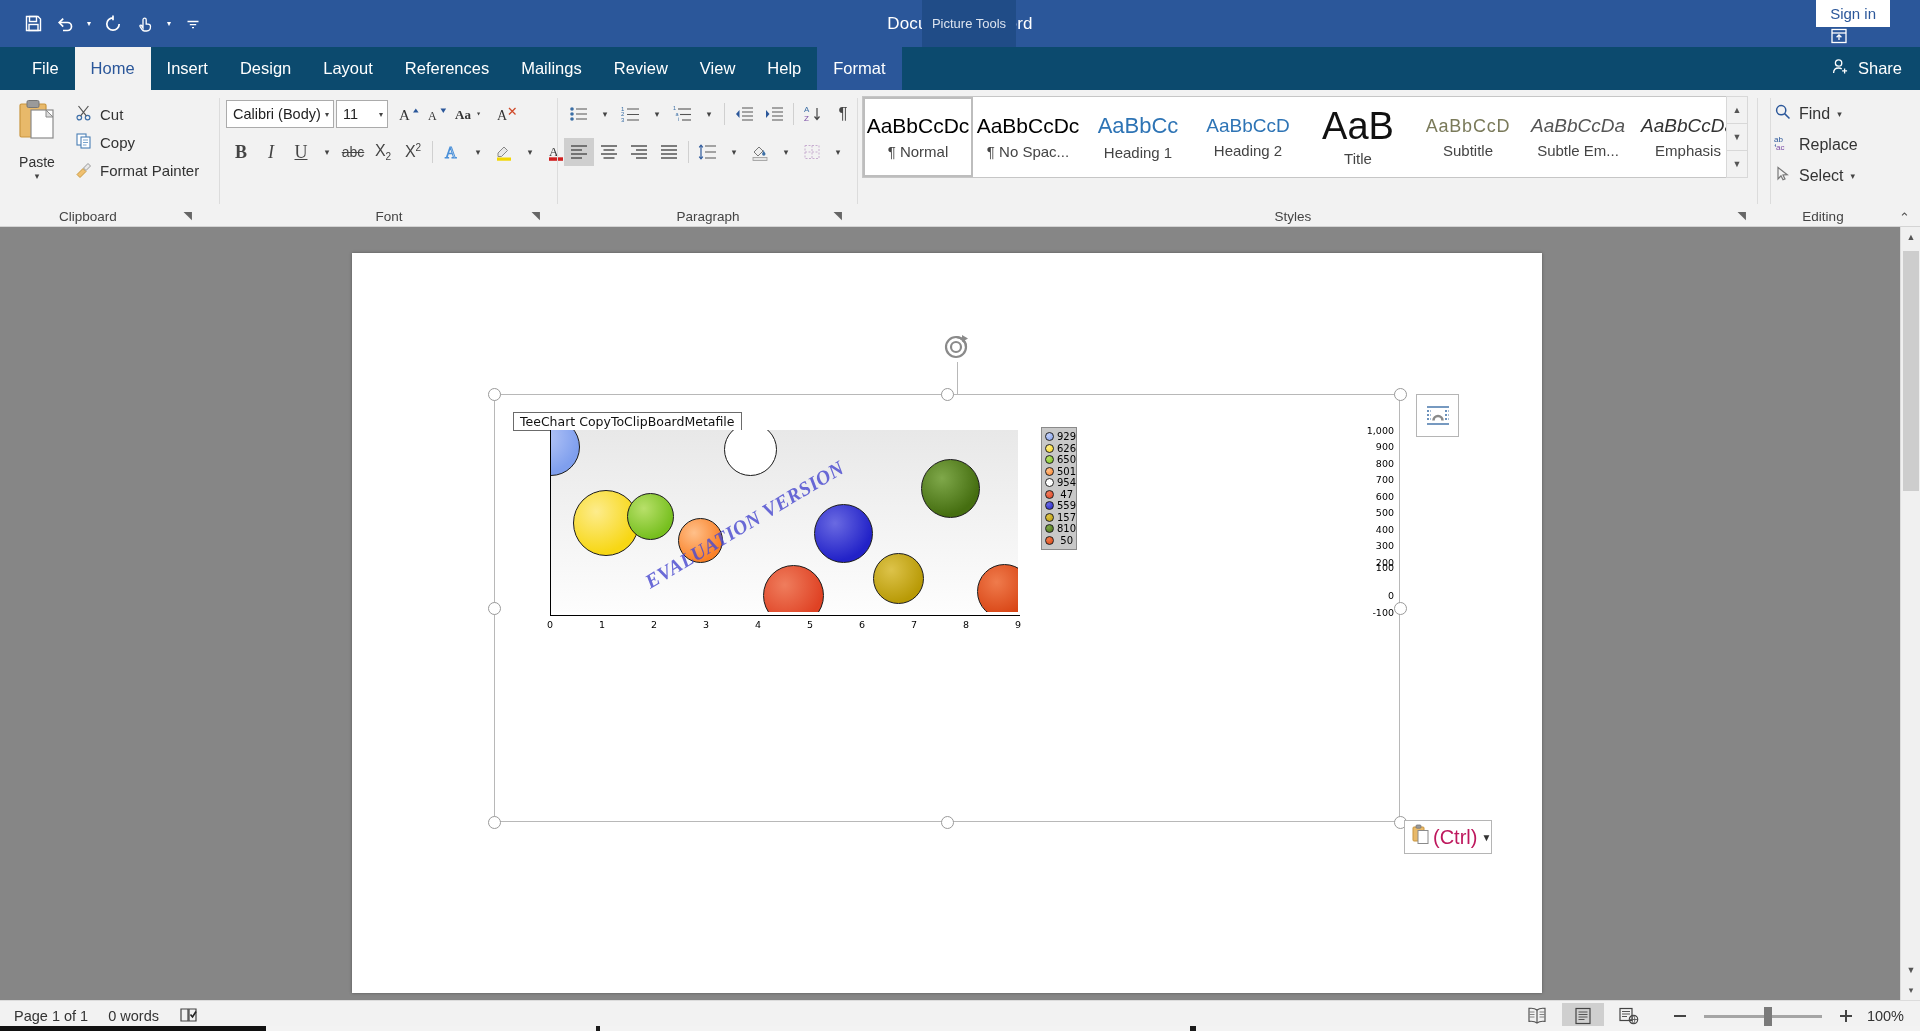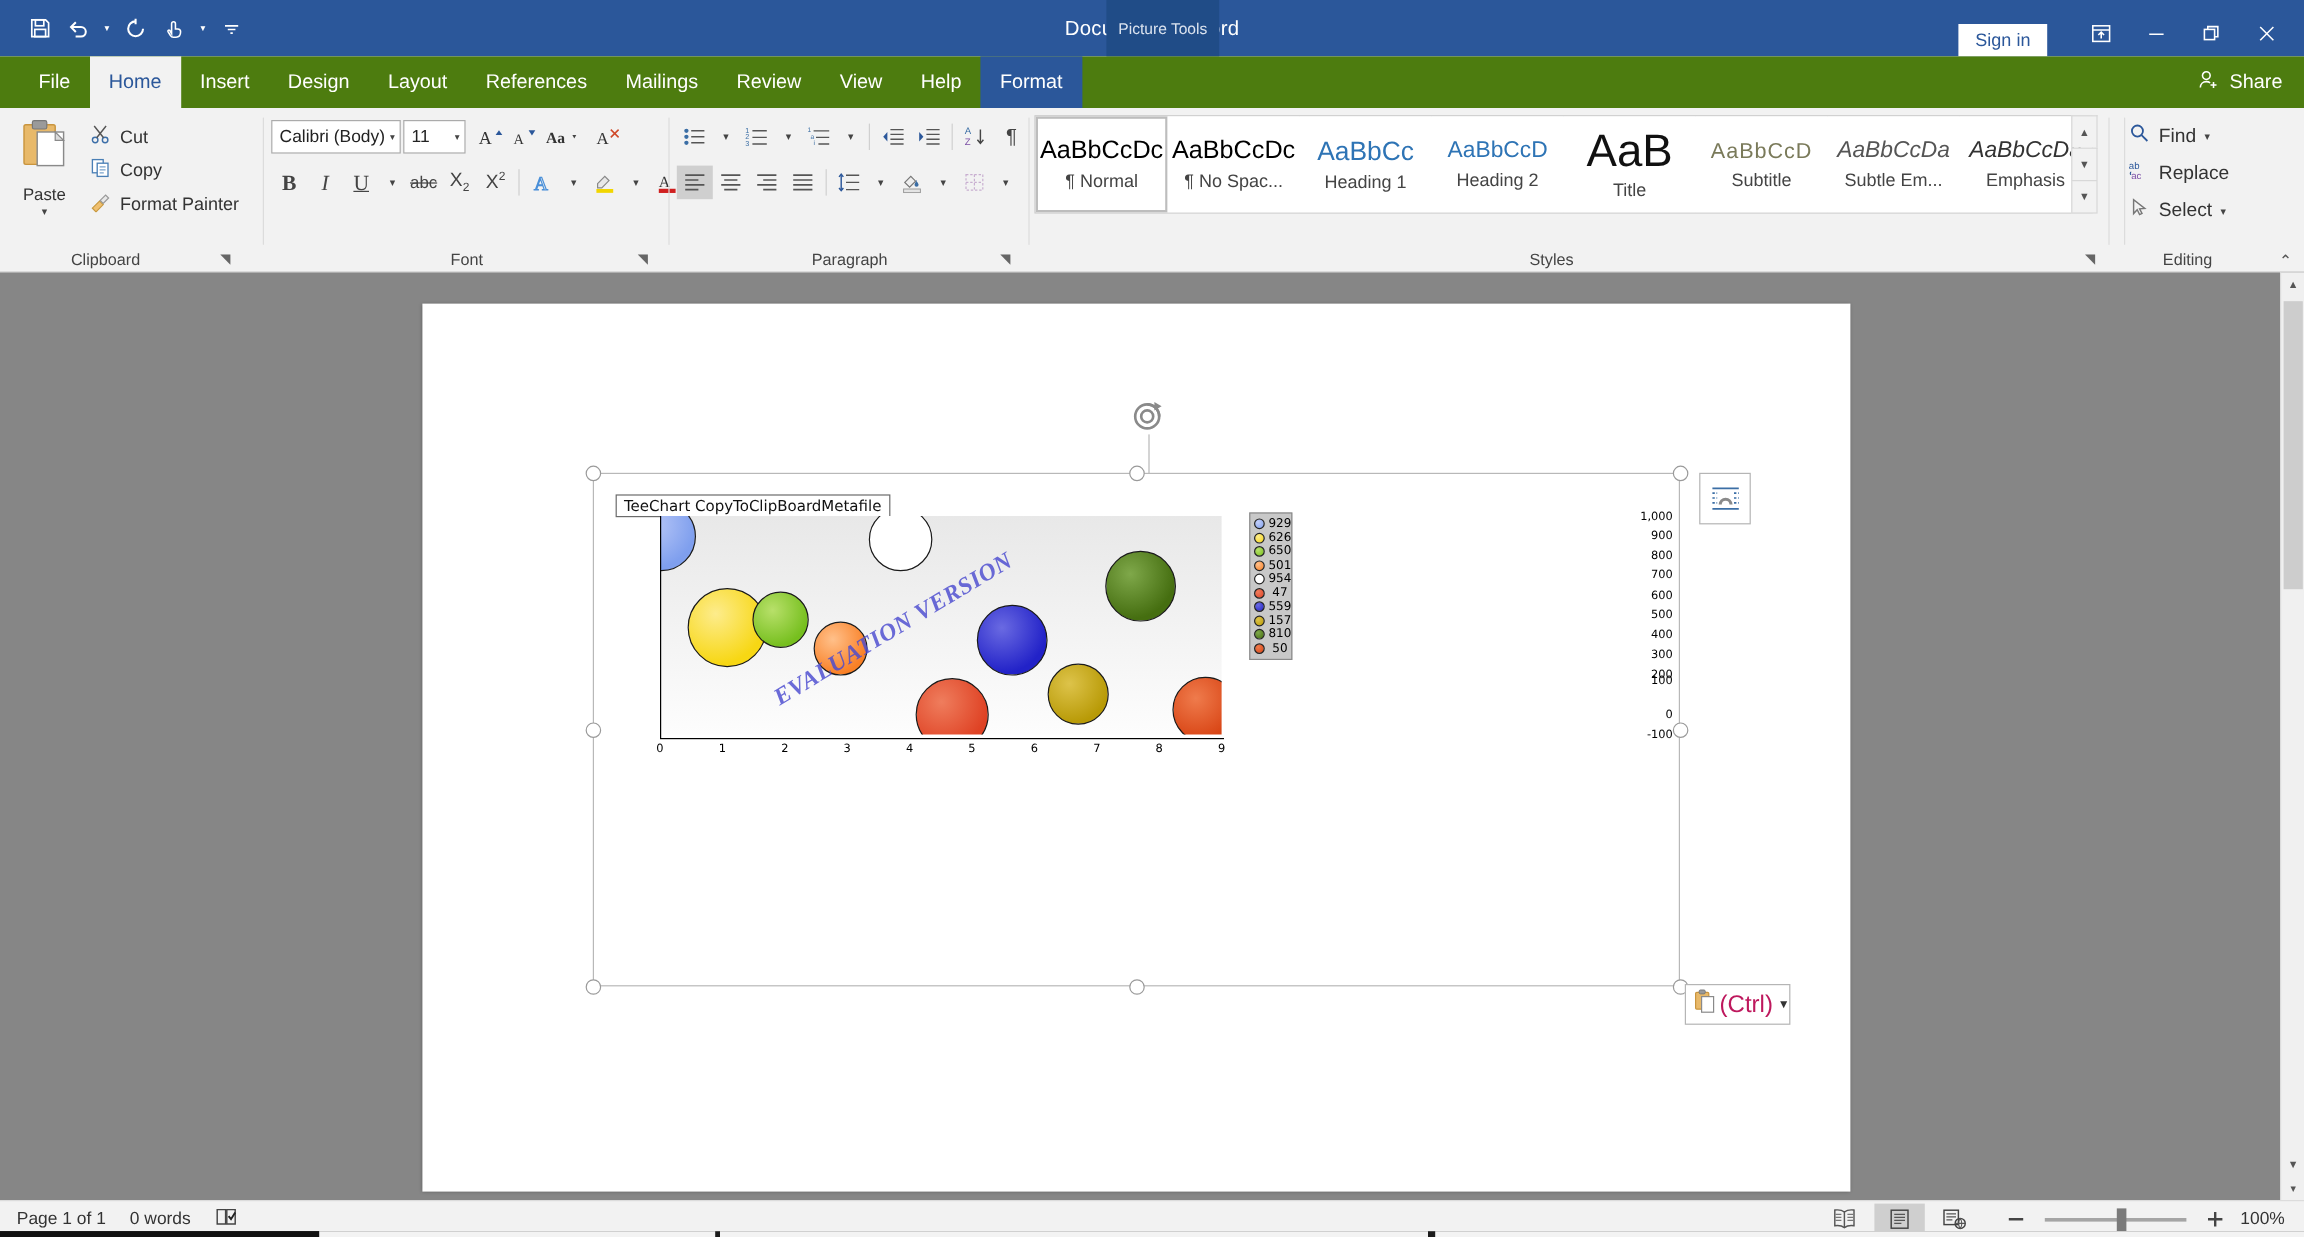--- a/index.html
+++ b/index.html
@@ -33,35 +33,35 @@
     display: flex; align-items: center; justify-content: center;
     color: #fff; font-size: 17px; letter-spacing: .2px;
   }
   .picture-tools-tab {
     position: absolute; left: 922px; top: 0; width: 94px; height: 47px;
     background: #204c87; color: #dbe3ef; font-size: 13px;
     display: flex; align-items: center; justify-content: center;
   }
   .win-right {
     position: absolute; right: 8px; top: 0; height: 47px;
-    display: flex; align-items: flex-end; gap: 0px;
+    display: flex; align-items: flex-start; gap: 0px; flex-direction: column;
   }
   .signin {
     background: #fff; color: #2b579a; font-size: 15px;
     padding: 5px 14px; margin-right: 22px; cursor: default;
   }
   .winbtn {
     width: 46px; height: 38px; display: flex; align-items: center; justify-content: center;
     color: #fff;
   }
 
   
   .ribbon-tabs {
     position: absolute; left: 0; top: 47px; width: 1920px; height: 43px;
-    background: #4d7c0f;
+    background: #0c4a6e;
   }
   .tabs-inner { display: flex; align-items: stretch; height: 43px; padding-left: 16px; }
   .tab {
     display: flex; align-items: center; padding: 0 16px;
     color: #fff; font-size: 16.5px; white-space: nowrap;
   }
   .tab.active { background: #f2f2f2; color: #2b579a; }
   .tab.ctx { background: #2b579a; }
   .tellme {
     display: flex; align-items: center; gap: 9px; padding-left: 24px;

